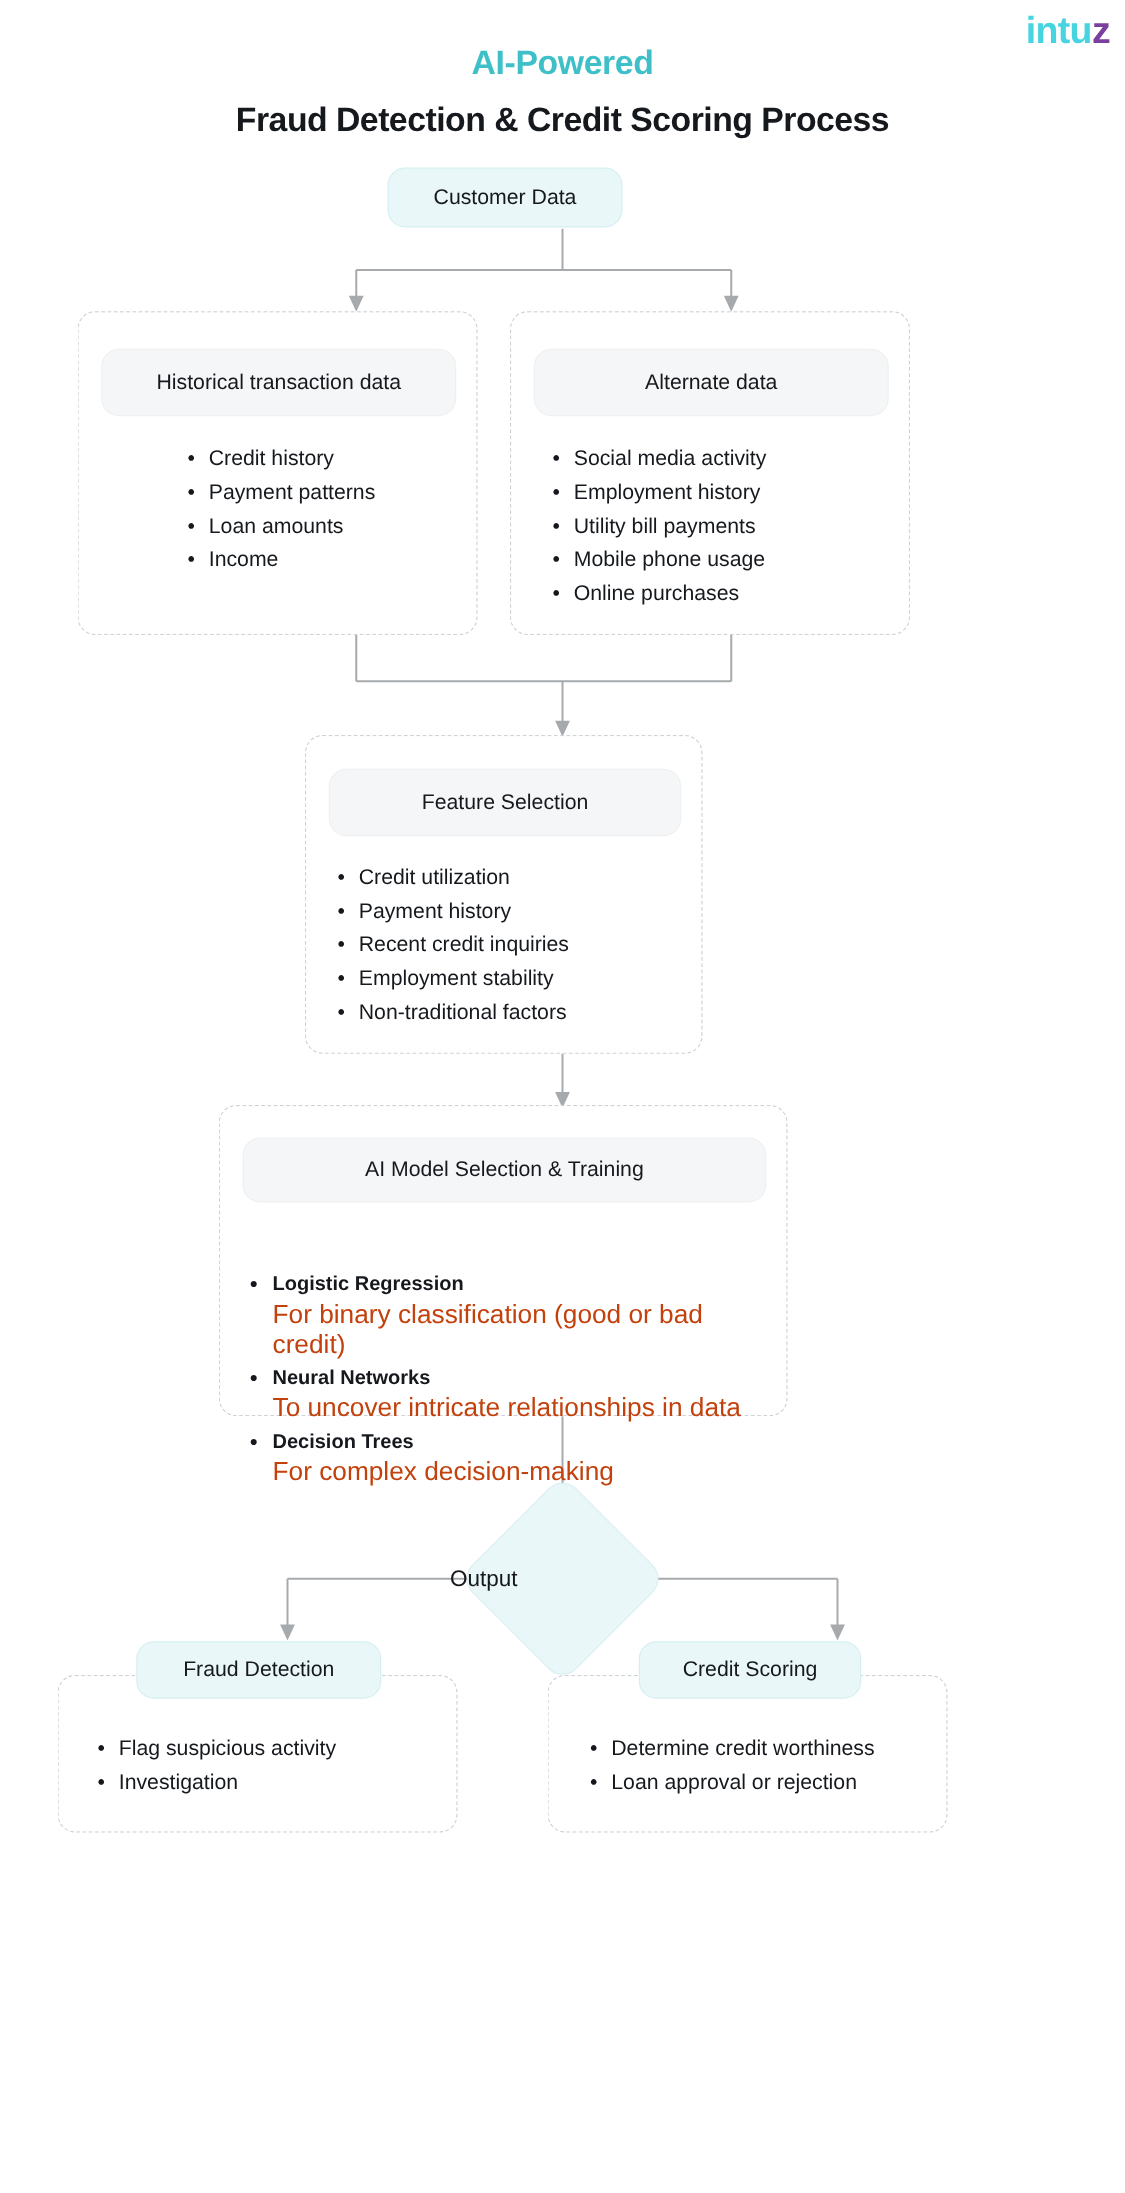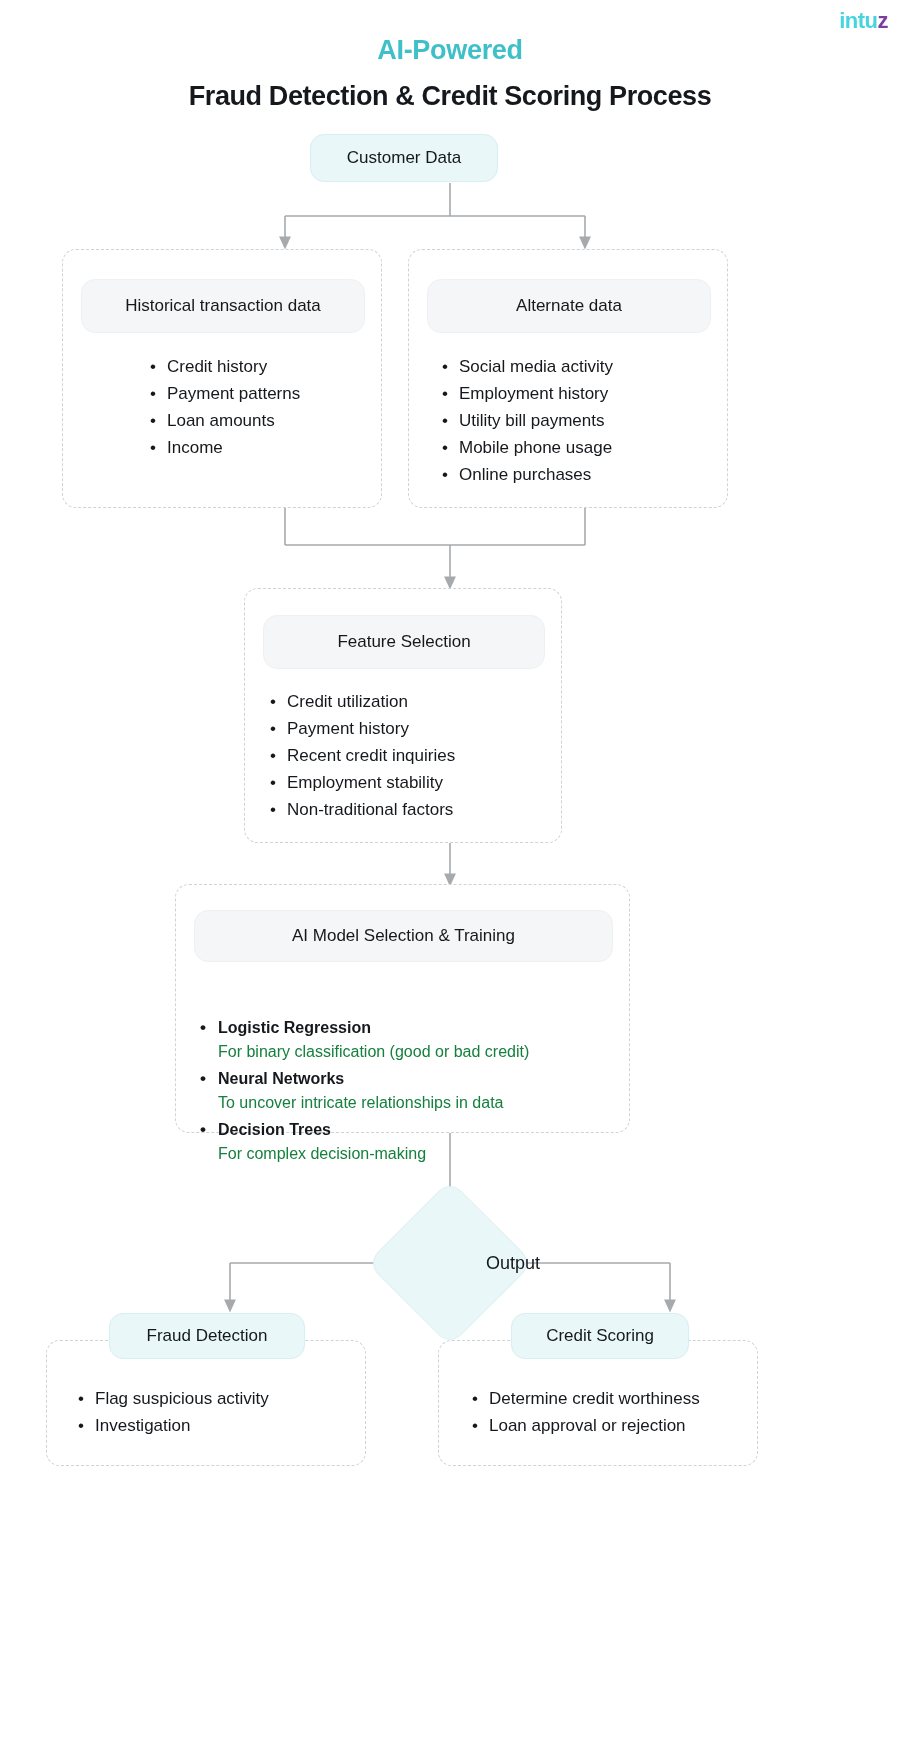--- a/index.html
+++ b/index.html
@@ -12,21 +12,21 @@
   }
   #page {
     position: relative;
     width: 900px; height: 1754px;
     background: #ffffff;
   }
 
   
   .logo {
     position: absolute; top: 10px; right: 12px;
-    font-size: 22px; font-weight: 700; letter-spacing: -0.5px;
+    font-size: 30px; font-weight: 700; letter-spacing: -0.5px;
     line-height: 1;
   }
   .logo .a { color: #45D4E0; }
   .logo .b { color: #7B3FA0; }
 
   
   .title-wrap { position: absolute; top: 34px; left: 0; width: 900px; text-align: center; }
   .title-1 {
     font-size: 27px; font-weight: 700; color: #3FC0C8;
     letter-spacing: -0.3px; line-height: 1.25;
@@ -71,37 +71,37 @@
     font-size: 17px; line-height: 27px; color: #15181c;
   }
   ul.mlist { list-style: none; margin-top: 35px; }
   ul.mlist > li { position: relative; padding-left: 22px; margin-bottom: 2px; }
   ul.mlist > li::before {
     content: "•";
     position: absolute; left: 4px; top: 0;
     font-size: 17px; line-height: 25px; color: #15181c; font-weight: 700;
   }
   ul.mlist .mtitle { font-size: 16px; font-weight: 700; color: #15181c; line-height: 25px; display:block; }
-  ul.mlist .mdesc  { font-size: 16px; font-weight: 400; color: #15803d; line-height: 24px; display:block; }
+  ul.mlist .mdesc  { font-size: 21px; font-weight: 400; color: #c2410c; line-height: 24px; display:block; }
 
   
   #connectors { position: absolute; inset: 0; width: 900px; height: 1754px; pointer-events: none; }
 
   
   .diamond {
     position: absolute;
     width: 118px; height: 118px;
     background: #E9F7F9;
     border: 1px solid #DCF0F3;
     border-radius: 16px;
     transform: rotate(45deg);
   }
   .diamond-label {
     position: absolute;
-    width: 180px; text-align: right;
+    width: 180px; text-align: left;
     font-size: 18px; color: #15181c;
   }
 </style>
 </head>
 <body>
 
 <div id="page">
 
   <div class="logo">
     <span class="a">intu</span><span class="b">z</span>

